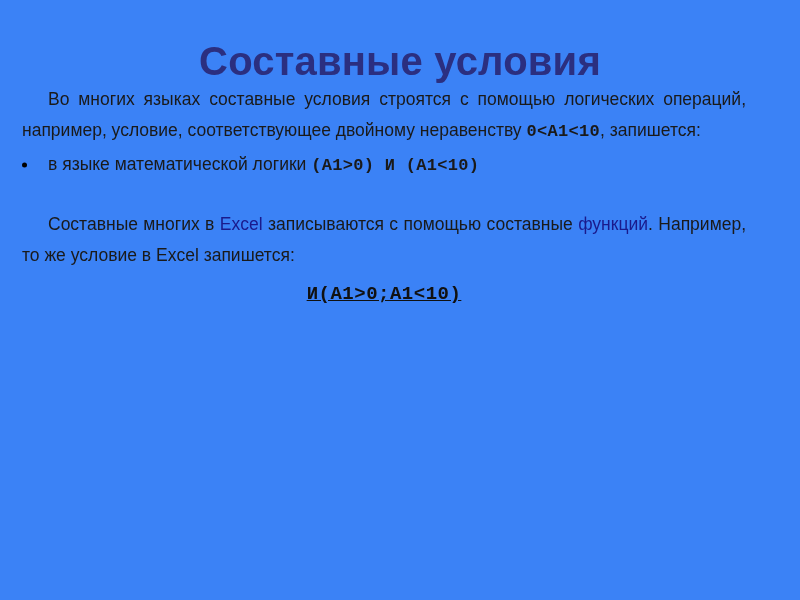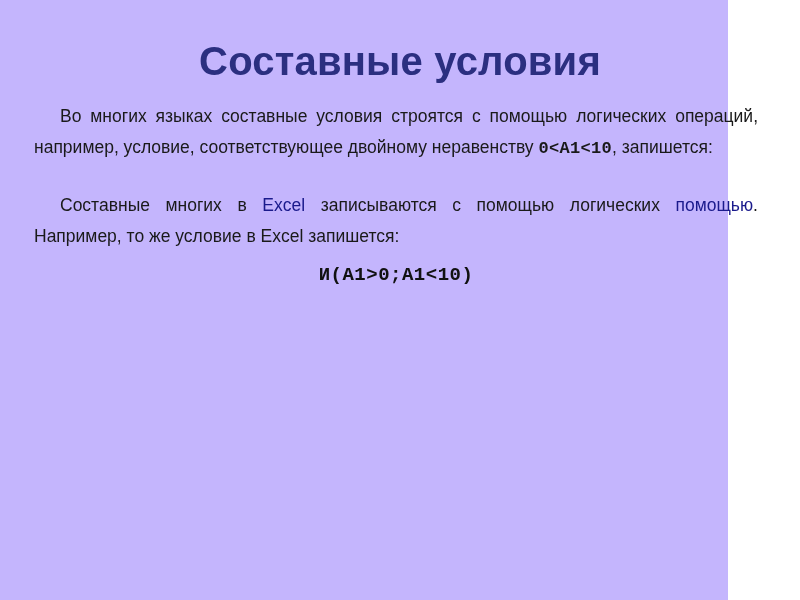--- a/index.html
+++ b/index.html
@@ -12,23 +12,23 @@
     width: 800px;
     height: 600px;
     overflow: hidden;
     font-family: "Liberation Sans", "DejaVu Sans", sans-serif;
     color: #1a1a1a;
     -webkit-font-smoothing: antialiased;
   }
 
   .slide {
     position: relative;
-    width: 728px;
+    width: 800px;
     height: 600px;
-    background: #c4b5fd;
+    background: #3b82f6;
     box-sizing: border-box;
   }
 
   
   .slide-title {
     position: absolute;
     top: 8px;
     left: 0;
     width: 800px;
     text-align: center;
@@ -38,23 +38,22 @@
     line-height: 52px;
     letter-spacing: 0.2px;
     color: #2b2f80;
     white-space: nowrap;
   }
 
   
   .body {
     position: absolute;
     top: 84px;
-    left: 34px;
+    left: 22px;
     width: 724px;
-    margin-top: 17px;
   }
 
   p.para {
     margin: 0;
     text-align: justify;
     text-justify: inter-word;
     font-size: 17.5px;
     line-height: 31px;
     text-indent: 26px;
     color: #1a1a1a;
@@ -112,36 +111,40 @@
 
   .formula-line {
     margin: 0;
     padding-top: 12px;
     text-align: center;
     font-family: "Liberation Mono", "DejaVu Sans Mono", monospace;
     font-weight: bold;
     font-size: 19px;
     letter-spacing: 0.5px;
     color: #111111;
+    text-decoration: underline;
   }
 </style>
 </head>
 <body>
 
 <div class="slide">
 
   <h1 class="slide-title">Составные условия</h1>
 
   <div class="body">
 
     <p class="para"><span>Во многих языках составные условия строятся с помощью логических операций, например, условие, соответствующее двойному неравенству </span><span class="code">0&lt;A1&lt;10</span><span>, запишется:</span></p>
 
     <ul class="bullets">
+      <li>
+        <span class="bullet-dot"></span><span>в языке математической логики </span><span class="code">(A1&gt;0) И (A1&lt;10)</span><span class="code-light"></span>
+      </li>
     </ul>
 
     <div class="spacer-gap"></div>
 
-    <p class="para"><span>Составные многих в </span><span class="hl-blue">Excel</span><span> записываются с помощью логических </span><span class="hl-blue">помощью</span><span>. Например, то же условие в Excel запишется:</span></p>
+    <p class="para"><span>Составные многих в </span><span class="hl-blue">Excel</span><span> записываются с помощью составные </span><span class="hl-blue">функций</span><span>. Например, то же условие в Excel запишется:</span></p>
 
     <p class="formula-line">И(A1&gt;0;A1&lt;10)</p>
 
   </div>
 </div>
 
 </body></html>

